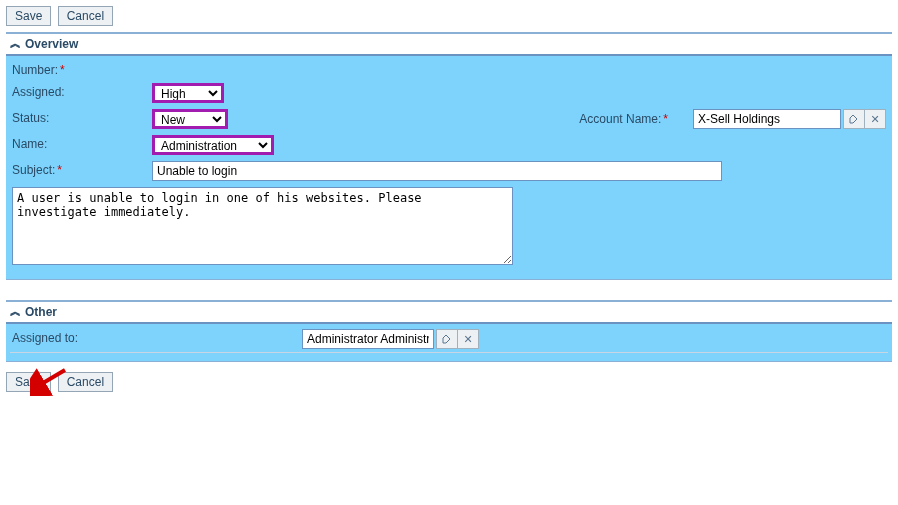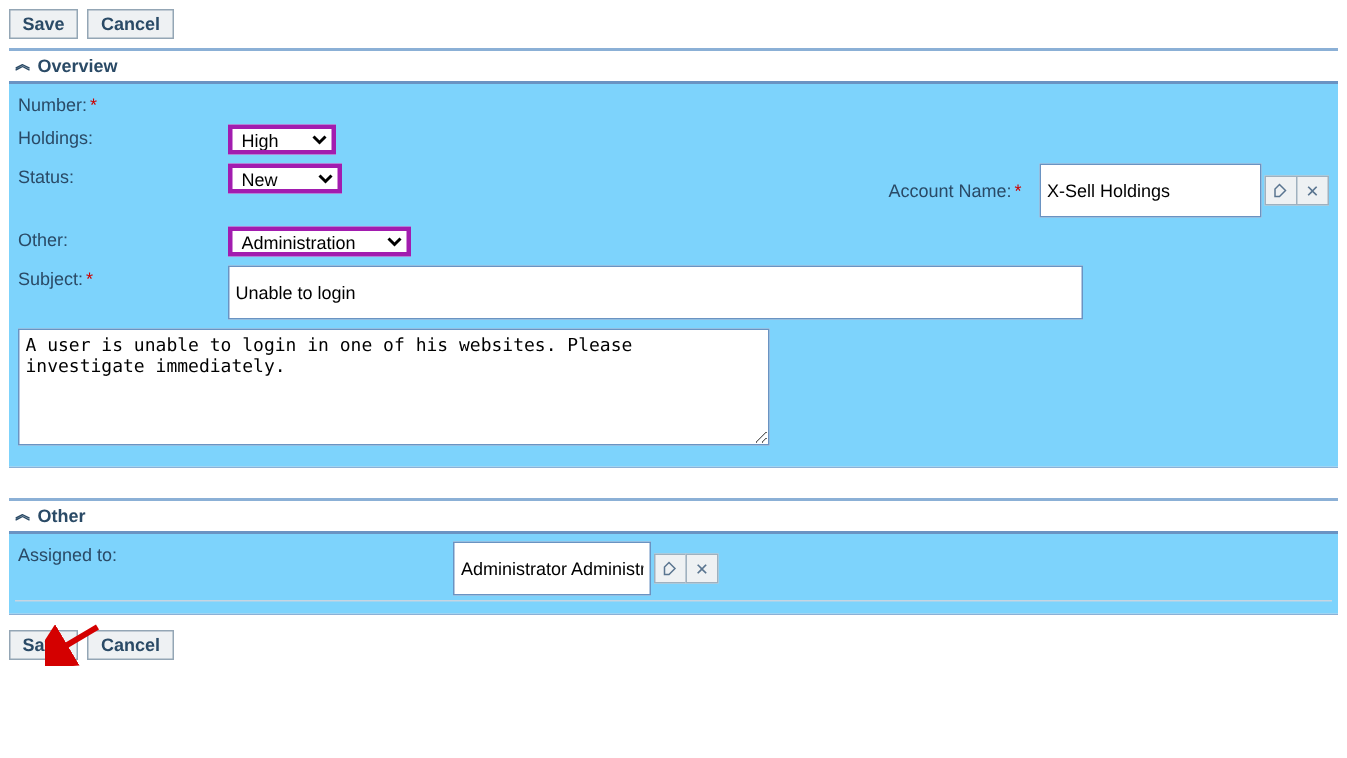--- a/index.html
+++ b/index.html
@@ -13,21 +13,20 @@
     width: 898px;
   }
   .btn {
     background: #eef1f3;
     border: 1px solid #94a6b5;
     padding: 2px 8px;
     font-size: 12px;
     color: #2a4a66;
     cursor: pointer;
     margin-right: 3px;
-    font-weight: bold;
   }
   .toolbar { margin-bottom: 6px; }
   .section {
     border-top: 2px solid #8bb0d6;
     border-bottom: 1px solid #8bb0d6;
     background: #fff;
   }
   .section-header {
     font-weight: bold;
     color: #2a4a66;
@@ -66,33 +65,34 @@
     background: #fff;
     font-size: 12px;
     height: 20px;
     padding: 0 2px;
   }
   input[type=text] {
     border: 1px solid #6a93c2;
     background: #fff;
     font-size: 12px;
     height: 20px;
-    padding: 17px 4px;
+    padding: 1px 4px;
   }
   textarea {
     border: 1px solid #6a93c2;
     background: #fff;
     font-size: 12px;
     padding: 3px 4px;
     resize: both;
   }
   .right-col {
     margin-left: auto;
     display: flex;
     align-items: center;
+    gap: 13px;
   }
   .right-label {
     color: #2a4a66;
     margin-right: 12px;
   }
   .lookup {
     display: inline-flex;
     align-items: center;
   }
   .lookup input { margin-right: 3px; }
@@ -139,21 +139,21 @@
   </div>
   <div class="section-body">
 
     <div class="row">
       <div class="label">
         <span>Number:</span><span class="req">*</span>
       </div>
     </div>
 
     <div class="row">
-      <div class="label">Holdings:</div>
+      <div class="label">Assigned:</div>
       <div class="field">
         <select style="width:72px">
           <option>High</option>
         </select>
       </div>
     </div>
 
     <div class="row">
       <div class="label">Status:</div>
       <div class="field">
@@ -171,21 +171,21 @@
             <svg width="10" height="10" viewBox="0 0 10 10">
                 <path d="M1 9 L1 4 L4 1 L8 5 L4 9 Z" fill="none" stroke="#5a7590" stroke-width="1"></path>
               </svg>
           </span>
           <span class="mini-btn">✕</span>
         </span>
       </div>
     </div>
 
     <div class="row">
-      <div class="label">Other:</div>
+      <div class="label">Name:</div>
       <div class="field">
         <select style="width:122px">
           <option>Administration</option>
         </select>
       </div>
     </div>
 
     <div class="row">
       <div class="label">
         <span>Subject:</span><span class="req">*</span>

